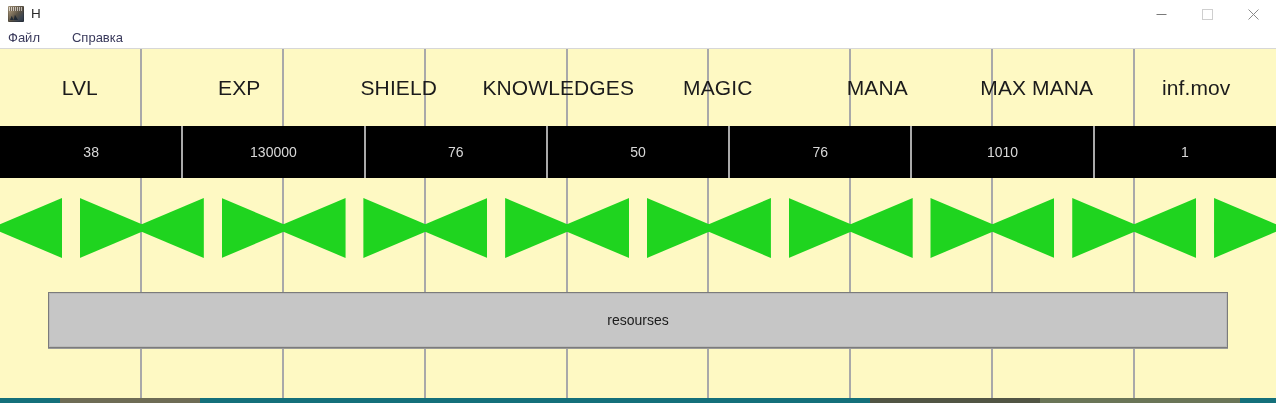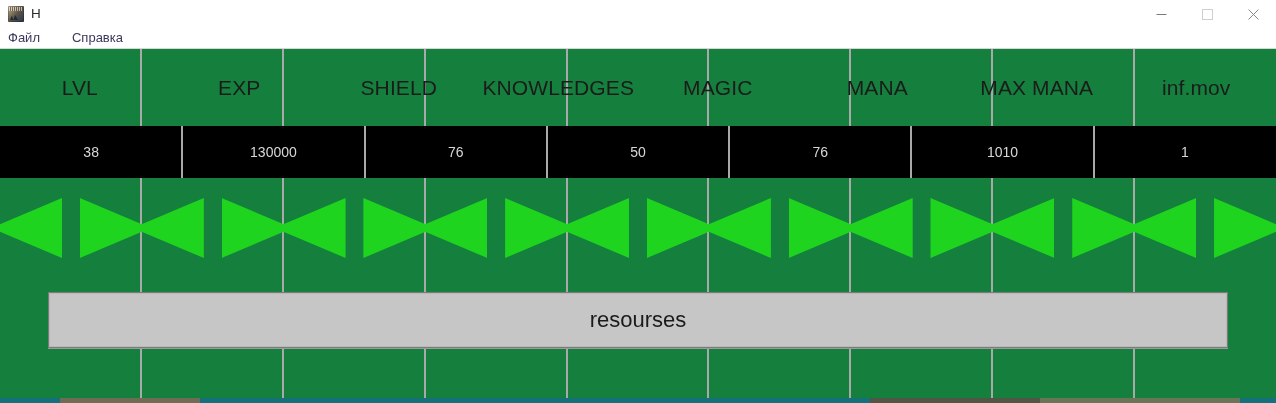--- a/index.html
+++ b/index.html
@@ -113,21 +113,21 @@
     height: 1px;
     background: #d7d7d7;
   }
 
   
   .grid-area {
     position: absolute;
     left: 0; top: 49px;
     width: 1276px;
     height: 349px;
-    background: #15803d;
+    background: #fef9c3;
     overflow: hidden;
   }
   .vlines {
     position: absolute;
     left: 0; top: 0; right: 0; bottom: 0;
     pointer-events: none;
   }
   .vline {
     position: absolute;
     top: 0; bottom: 0;
@@ -225,21 +225,21 @@
     top: 14px;
     width: 1180px;
     height: 56px;
     background: #c6c6c6;
     border: 1px solid #7b7b7b;
     box-shadow: inset 0 0 0 1px #b9b9b9, 0 1px 0 0 #9a9a9a;
     box-sizing: border-box;
     display: flex;
     align-items: center;
     justify-content: center;
-    font-size: 22px;
+    font-size: 14px;
     color: #1b1b1b;
     font-family: "Liberation Sans", sans-serif;
     padding: 0;
   }
 
   
   .bottom-strip {
     position: absolute;
     left: 0; top: 398px;
     width: 1276px;

